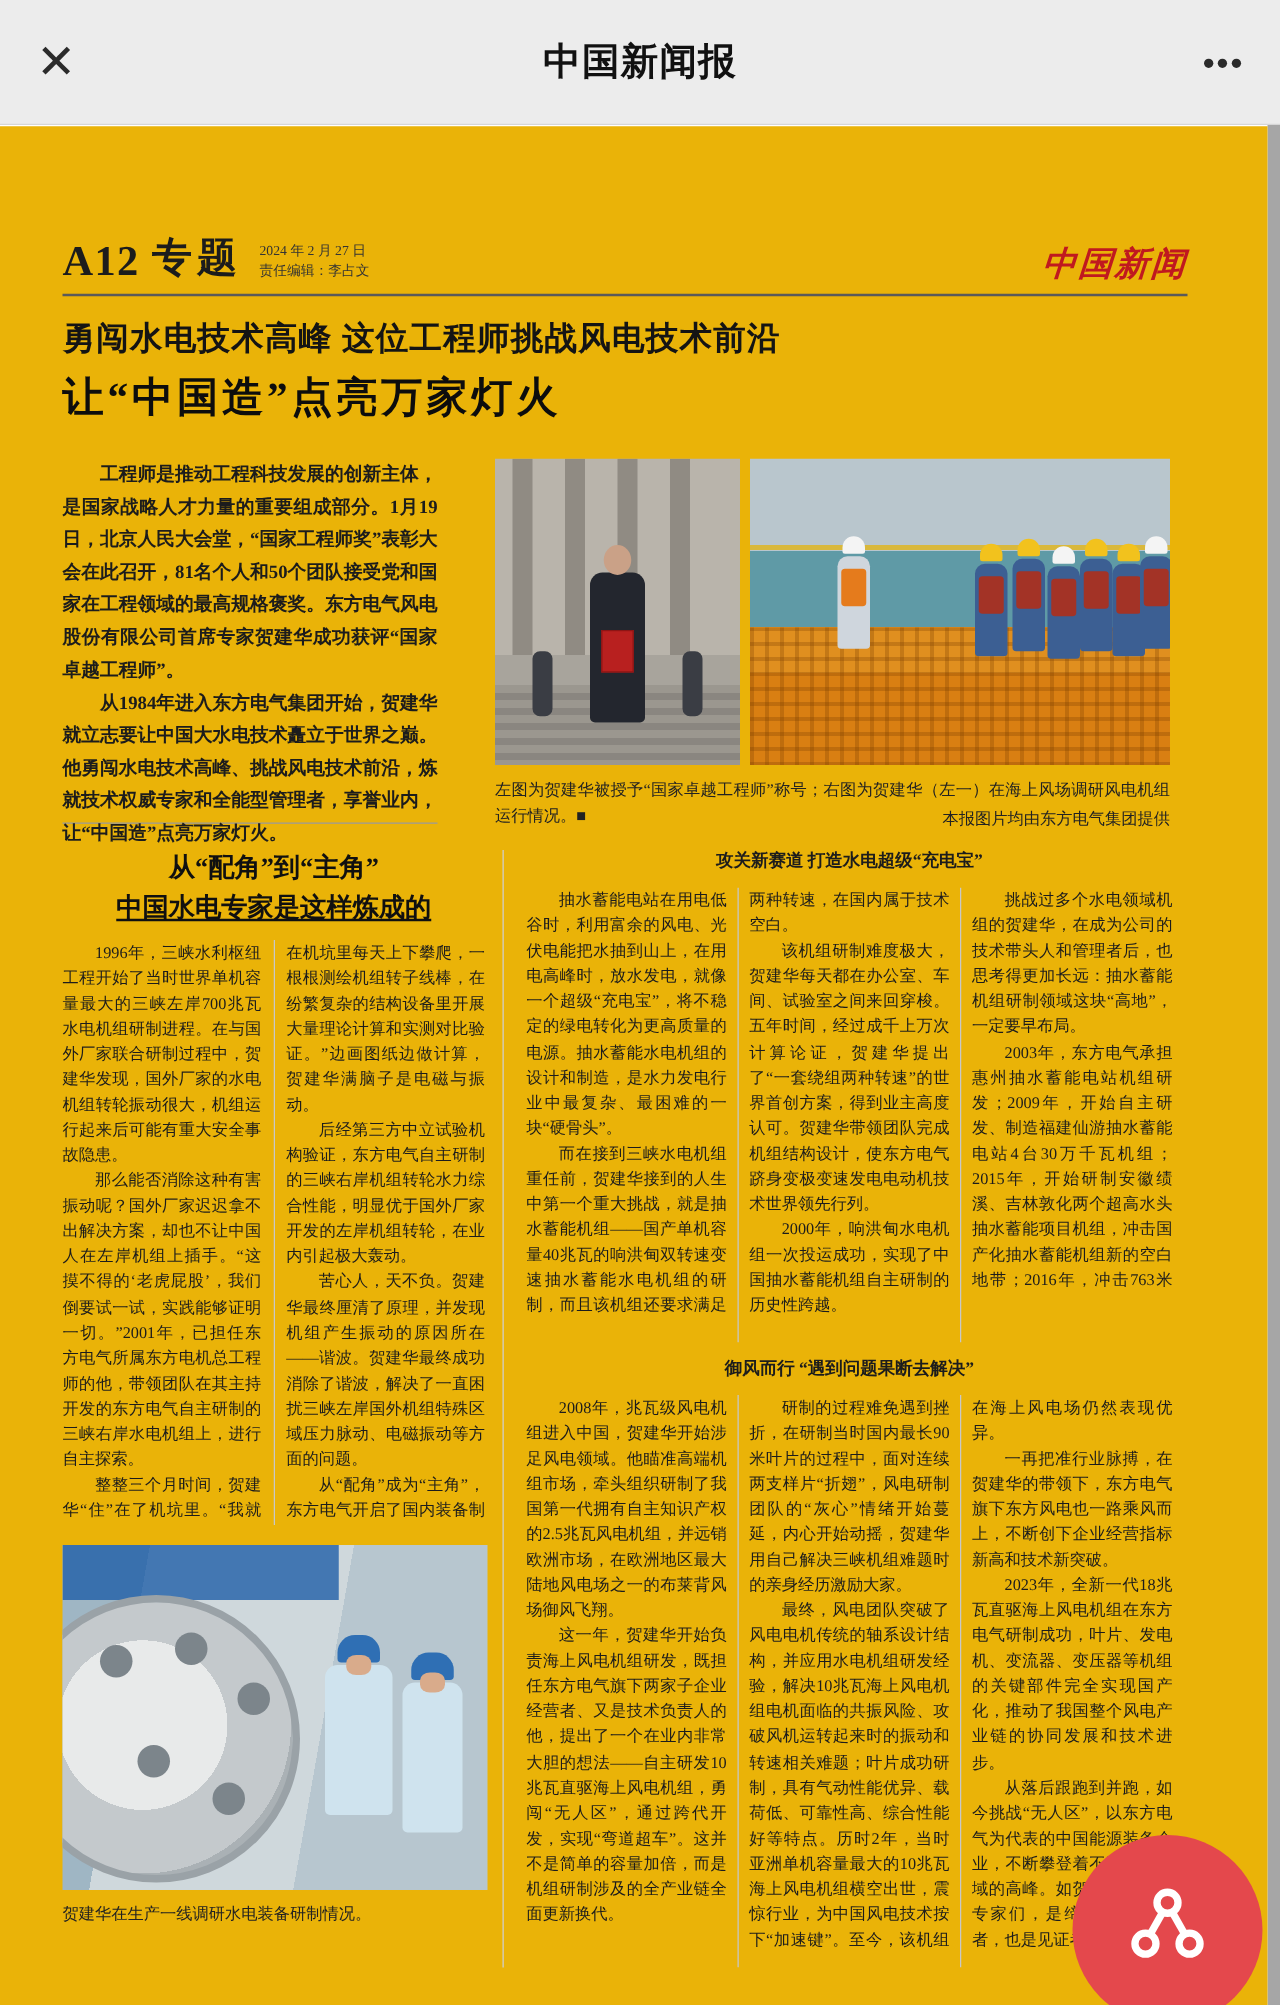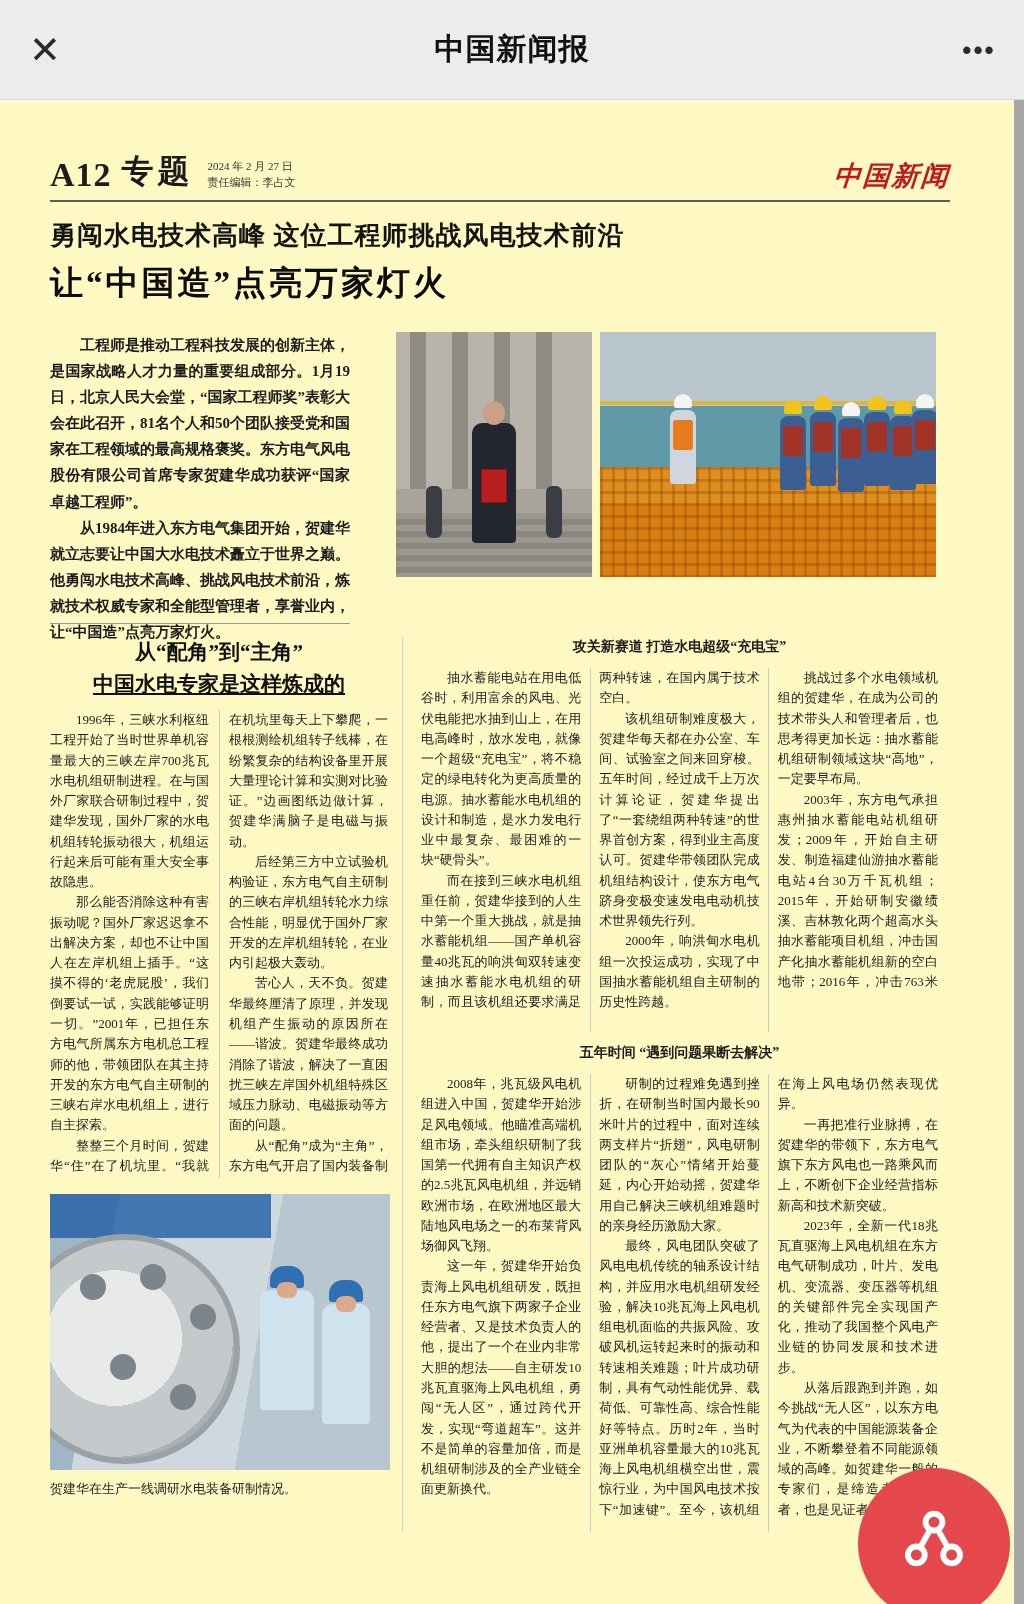--- a/index.html
+++ b/index.html
@@ -13,22 +13,22 @@
             display:flex; align-items:center; justify-content:space-between;
             font-family:"Liberation Sans","DejaVu Sans",sans-serif; }
   .appbar .icon-btn { border:0; background:transparent; width:90px; height:100px;
             font-size:34px; color:#2b2b2b; cursor:pointer; line-height:100px; }
   .appbar .close-x { font-size:38px; font-weight:300; }
   .appbar .title { font-size:30px; font-weight:600; color:#111; letter-spacing:1px; }
   .appbar .more { letter-spacing:2px; font-weight:700; font-size:26px; }
 
   
   .edge-strip { position:absolute; top:100px; right:0; width:10px; height:1504px; background:#a6a6a6; }
-  .sheet { position:absolute; top:101px; left:0; width:1014px; height:1503px; background:#fef9c3;
-           padding:49px 64px 0 50px; }
+  .sheet { position:absolute; top:101px; left:0; width:1014px; height:1503px; background:#eab308;
+           padding:84px 64px 0 50px; }
 
   
   .np-header { display:flex; justify-content:space-between; align-items:flex-end; }
   .np-left { display:flex; align-items:flex-end; gap:10px; }
   .page-no { font-size:34px; font-weight:700; letter-spacing:1px; font-family:"Liberation Serif",serif; }
   .sec-name { font-size:32px; font-weight:700; letter-spacing:4px; }
   .np-meta { font-size:11px; line-height:1.45; color:#333; padding-bottom:3px; margin-left:4px; }
   .brand { color:#c0191f; font-size:27px; font-weight:700; font-style:italic;
            letter-spacing:2px; transform:skewX(-4deg); }
   .head-rule { border:0; border-top:2px solid #5a5a5a; margin-top:6px; }
@@ -180,20 +180,24 @@
                 <div class="vest"></div>
               </div>
             <div class="worker" style="left:290px; top:84px;">
                 <div class="vest"></div>
               </div>
             <div class="worker white" style="left:312px; top:78px;">
                 <div class="vest"></div>
               </div>
           </div>
         </div>
+        <div class="photo-caption">
+          <span>左图为贺建华被授予“国家卓越工程师”称号；右图为贺建华（左一）在海上风场调研风电机组运行情况。■</span>
+          <span class="credit">本报图片均由东方电气集团提供</span>
+        </div>
       </div>
     </div>
 
     <div class="body-grid">
       <div class="left-rail">
         <div class="sec-head">
           <div class="l1">从“配角”到“主角”</div>
           <div class="l2">中国水电专家是这样炼成的</div>
         </div>
         <div class="cols cols2">
@@ -228,21 +232,21 @@
         <div class="cols cols3 s2cols">
           <p>抽水蓄能电站在用电低谷时，利用富余的风电、光伏电能把水抽到山上，在用电高峰时，放水发电，就像一个超级“充电宝”，将不稳定的绿电转化为更高质量的电源。抽水蓄能水电机组的设计和制造，是水力发电行业中最复杂、最困难的一块“硬骨头”。</p>
           <p>而在接到三峡水电机组重任前，贺建华接到的人生中第一个重大挑战，就是抽水蓄能机组——国产单机容量40兆瓦的响洪甸双转速变速抽水蓄能水电机组的研制，而且该机组还要求满足两种转速，在国内属于技术空白。</p>
           <p>该机组研制难度极大，贺建华每天都在办公室、车间、试验室之间来回穿梭。五年时间，经过成千上万次计算论证，贺建华提出了“一套绕组两种转速”的世界首创方案，得到业主高度认可。贺建华带领团队完成机组结构设计，使东方电气跻身变极变速发电电动机技术世界领先行列。</p>
           <p>2000年，响洪甸水电机组一次投运成功，实现了中国抽水蓄能机组自主研制的历史性跨越。</p>
           <p>挑战过多个水电领域机组的贺建华，在成为公司的技术带头人和管理者后，也思考得更加长远：抽水蓄能机组研制领域这块“高地”，一定要早布局。</p>
           <p>2003年，东方电气承担惠州抽水蓄能电站机组研发；2009年，开始自主研发、制造福建仙游抽水蓄能电站4台30万千瓦机组；2015年，开始研制安徽绩溪、吉林敦化两个超高水头抽水蓄能项目机组，冲击国产化抽水蓄能机组新的空白地带；2016年，冲击763米水头高度的长龙山抽水蓄能电站机组……</p>
 
         </div>
 
-        <div class="sec-head-wide" style="margin-top:12px">五年时间 “遇到问题果断去解决”</div>
+        <div class="sec-head-wide" style="margin-top:12px">御风而行 “遇到问题果断去解决”</div>
         <div class="cols cols3 s3cols">
           <p>2008年，兆瓦级风电机组进入中国，贺建华开始涉足风电领域。他瞄准高端机组市场，牵头组织研制了我国第一代拥有自主知识产权的2.5兆瓦风电机组，并远销欧洲市场，在欧洲地区最大陆地风电场之一的布莱背风场御风飞翔。</p>
           <p>这一年，贺建华开始负责海上风电机组研发，既担任东方电气旗下两家子企业经营者、又是技术负责人的他，提出了一个在业内非常大胆的想法——自主研发10兆瓦直驱海上风电机组，勇闯“无人区”，通过跨代开发，实现“弯道超车”。这并不是简单的容量加倍，而是机组研制涉及的全产业链全面更新换代。</p>
           <p>研制的过程难免遇到挫折，在研制当时国内最长90米叶片的过程中，面对连续两支样片“折翅”，风电研制团队的“灰心”情绪开始蔓延，内心开始动摇，贺建华用自己解决三峡机组难题时的亲身经历激励大家。</p>
           <p>最终，风电团队突破了风电电机传统的轴系设计结构，并应用水电机组研发经验，解决10兆瓦海上风电机组电机面临的共振风险、攻破风机运转起来时的振动和转速相关难题；叶片成功研制，具有气动性能优异、载荷低、可靠性高、综合性能好等特点。历时2年，当时亚洲单机容量最大的10兆瓦海上风电机组横空出世，震惊行业，为中国风电技术按下“加速键”。至今，该机组在海上风电场仍然表现优异。</p>
           <p>一再把准行业脉搏，在贺建华的带领下，东方电气旗下东方风电也一路乘风而上，不断创下企业经营指标新高和技术新突破。</p>
           <p>2023年，全新一代18兆瓦直驱海上风电机组在东方电气研制成功，叶片、发电机、变流器、变压器等机组的关键部件完全实现国产化，推动了我国整个风电产业链的协同发展和技术进步。</p>
           <p>从落后跟跑到并跑，如今挑战“无人区”，以东方电气为代表的中国能源装备企业，不断攀登着不同能源领域的高峰。如贺建华一般的专家们，是缔造者、亲历者，也是见证者。</p>
 
         </div>

